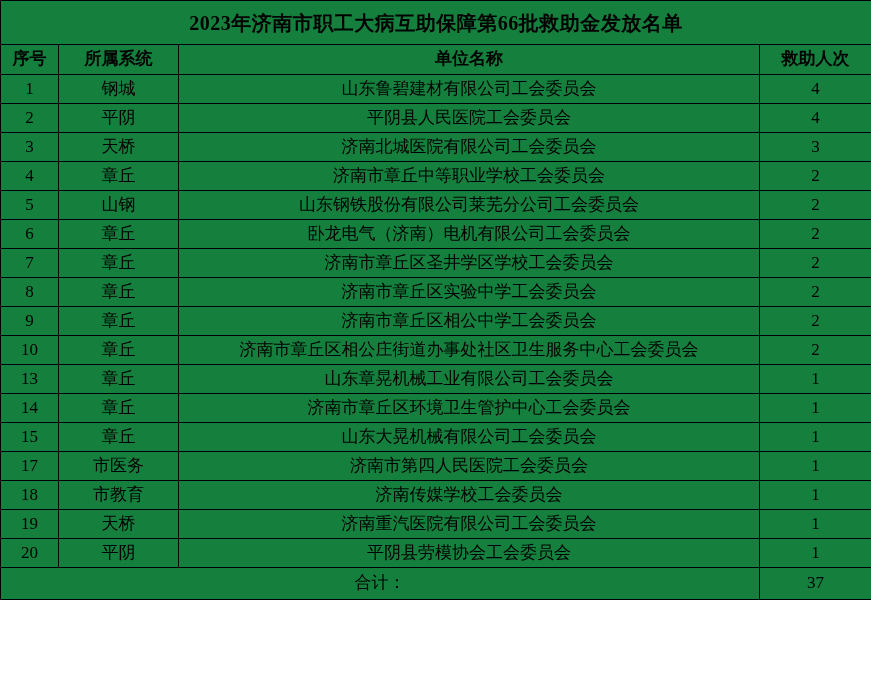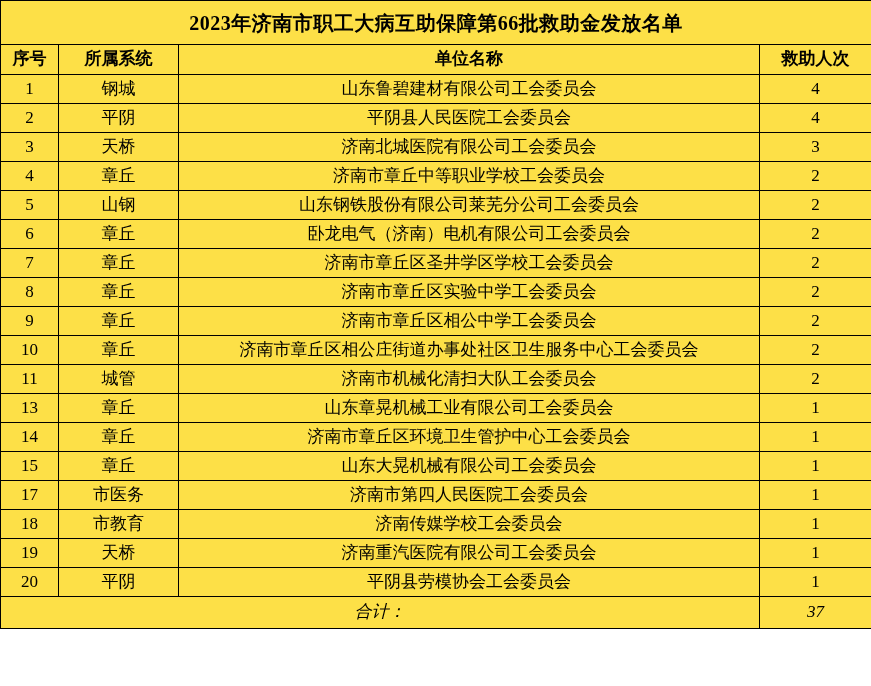--- a/index.html
+++ b/index.html
@@ -10,21 +10,21 @@
   body {
     width: 871px;
     height: 686px;
     font-family: "Liberation Serif", "DejaVu Serif", serif;
     color: #000000;
   }
   table.report {
     width: 871px;
     border-collapse: collapse;
     table-layout: fixed;
-    background: #fde047;
+    background: #15803d;
   }
   table.report th,
   table.report td {
     border: 1px solid #000000;
     padding: 0;
     text-align: center;
     vertical-align: middle;
     font-size: 17px;
     font-weight: normal;
     overflow: hidden;
@@ -44,21 +44,20 @@
   tbody td {
     height: 28px;
   }
   td.col-unit {
     text-align: left;
     padding-left: 5px;
     border-radius: 10px;
   }
   tr.footer-row td {
     height: 31px;
-    font-style: italic;
   }
 </style>
 </head>
 <body>
 
 <table class="report">
   <colgroup>
     <col style="width:58px">
     <col style="width:120px">
     <col style="width:581px">
@@ -130,26 +129,20 @@
         <td class="col-unit">济南市章丘区相公中学工会委员会</td>
         <td class="col-count">2</td>
       </tr>
       <tr>
         <td class="col-no">10</td>
         <td class="col-system">章丘</td>
         <td class="col-unit">济南市章丘区相公庄街道办事处社区卫生服务中心工会委员会</td>
         <td class="col-count">2</td>
       </tr>
       <tr>
-        <td class="col-no">11</td>
-        <td class="col-system">城管</td>
-        <td class="col-unit">济南市机械化清扫大队工会委员会</td>
-        <td class="col-count">2</td>
-      </tr>
-      <tr>
         <td class="col-no">13</td>
         <td class="col-system">章丘</td>
         <td class="col-unit">山东章晃机械工业有限公司工会委员会</td>
         <td class="col-count">1</td>
       </tr>
       <tr>
         <td class="col-no">14</td>
         <td class="col-system">章丘</td>
         <td class="col-unit">济南市章丘区环境卫生管护中心工会委员会</td>
         <td class="col-count">1</td>

